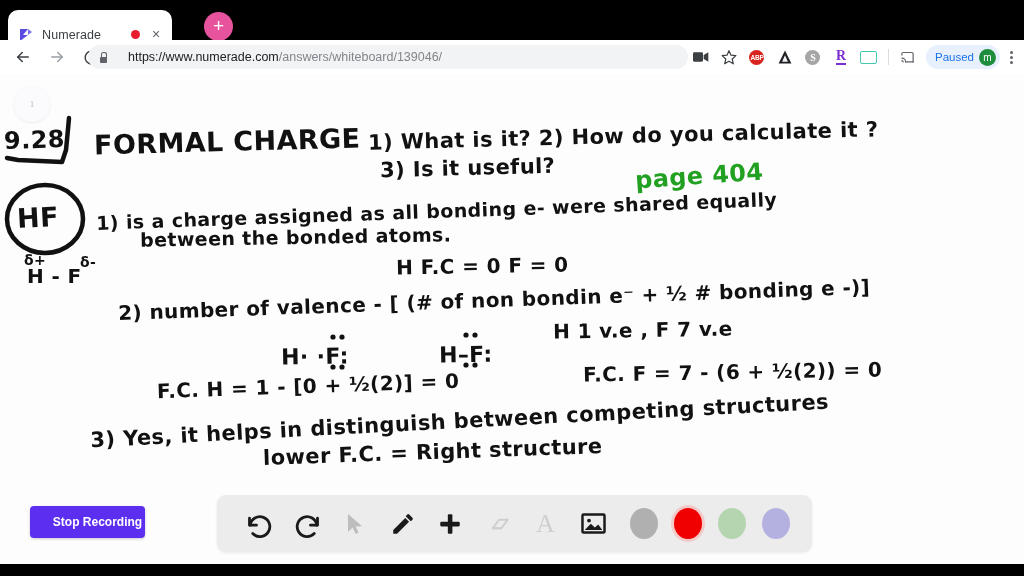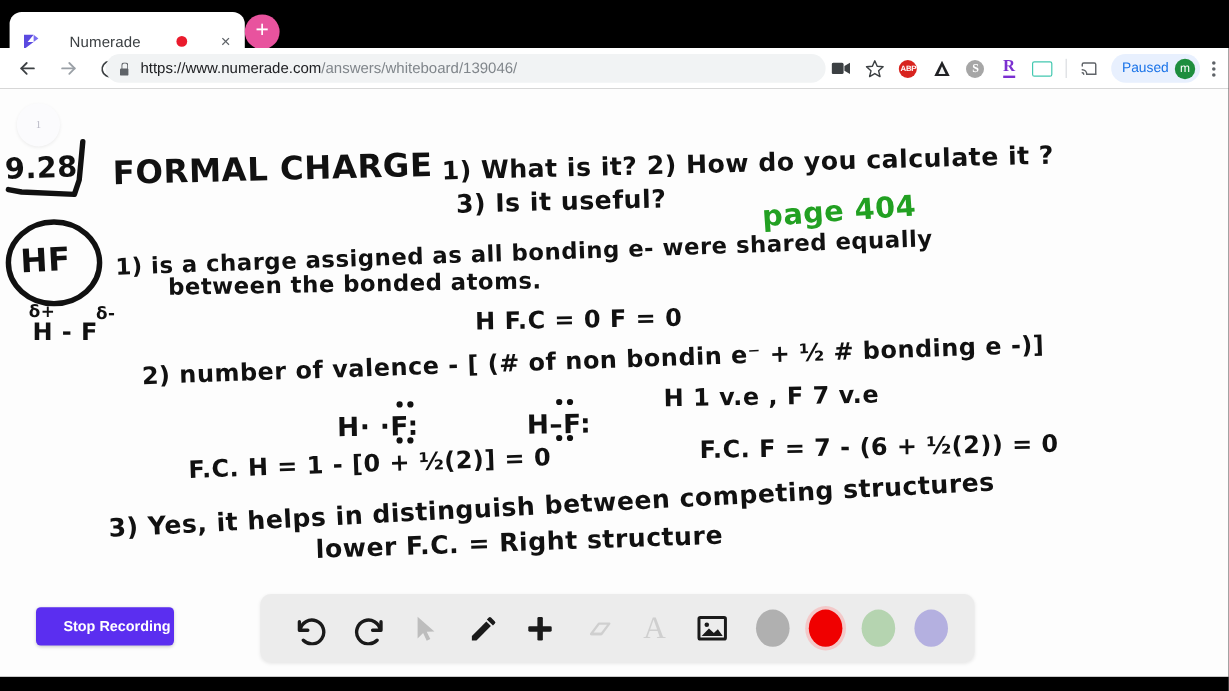--- a/index.html
+++ b/index.html
@@ -12,26 +12,26 @@
   }
   #app { position: relative; width: 1024px; height: 576px; background: #000; }
 
   
   .tabstrip {
     position: absolute; top: 0; left: 0; width: 1024px; height: 40px;
     background: #000;
   }
   .tab {
     position: absolute; left: 8px; top: 10px;
-    width: 196px; height: 32px;
+    width: 164px; height: 32px;
     background: #ffffff;
     border-radius: 10px 10px 0 0;
     display: flex; align-items: center;
     padding: 17px 8px 0 10px;
-    gap: 24px;
+    gap: 8px;
   }
   .tab-favicon { width: 16px; height: 16px; position: relative; flex: 0 0 auto; }
   .tab-title {
     font-size: 12.5px; color: #3c4043; white-space: nowrap;
     overflow: hidden; text-overflow: ellipsis; flex: 1 1 auto;
     letter-spacing: .1px;
   }
   .rec-dot {
     width: 9px; height: 9px; border-radius: 50%;
     background: #ea1b2d; flex: 0 0 auto;
@@ -59,21 +59,21 @@
     width: 30px; height: 30px; margin-left: 4px;
     display: flex; align-items: center; justify-content: center;
     color: #3c4043;
   }
   .nav-btn:first-child { margin-left: 8px; }
   .nav-btn svg { display:block; }
   .omnibox {
     position: absolute; left: 88px; top: 5px;
     width: 600px; height: 24px;
     background: #f1f3f4; border-radius: 13px;
-    display: flex; align-items: center; padding: 0 10px; gap: 9px;
+    display: flex; align-items: center; padding: 0 10px; gap: 20px;
     font-size: 12.5px;
   }
   .lock { width: 10px; height: 12px; position: relative; flex: 0 0 auto; }
   .lock::before {
     content:''; position:absolute; left:1.5px; bottom:0; width:7px; height:6px;
     background:#5f6368; border-radius:1px;
   }
   .lock::after {
     content:''; position:absolute; left:3px; top:1px; width:4px; height:5px;
     border:1.3px solid #5f6368; border-bottom:none; border-radius:2.5px 2.5px 0 0;

